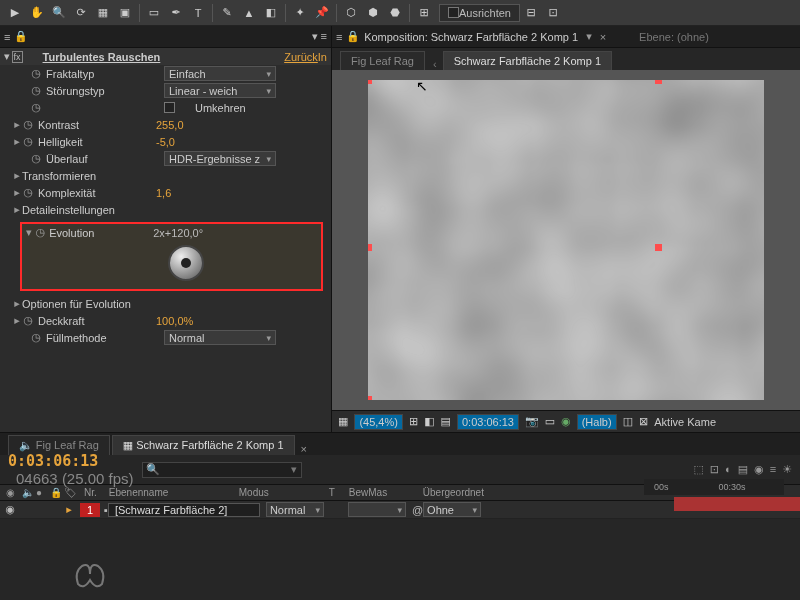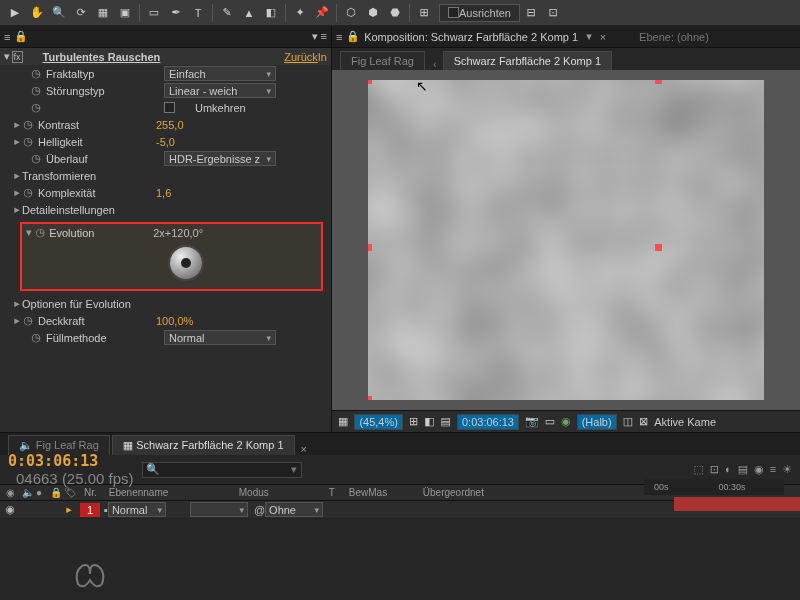--- a/index.html
+++ b/index.html
@@ -298,20 +298,21 @@
     <span style="width:20px">T</span>
     <span style="width:74px">BewMas</span>
     <span>Übergeordnet</span>
   </div>
   <div class="tl-row">
     <span class="eye">◉</span>
     <span style="width:42px"></span>
     <span class="dot">▸</span>
     <span class="num">1</span>
     <span>▪</span>
+    <span class="layername">[Schwarz Farbfläche 2]</span>
     <span class="dropdown dd-small">
         <span>Normal</span>
         <span class="arrow">▾</span>
       </span>
     <span style="width:24px"></span>
     <span class="dropdown dd-small">
         <span></span>
         <span class="arrow">▾</span>
       </span>
     <span style="width:6px"></span>

